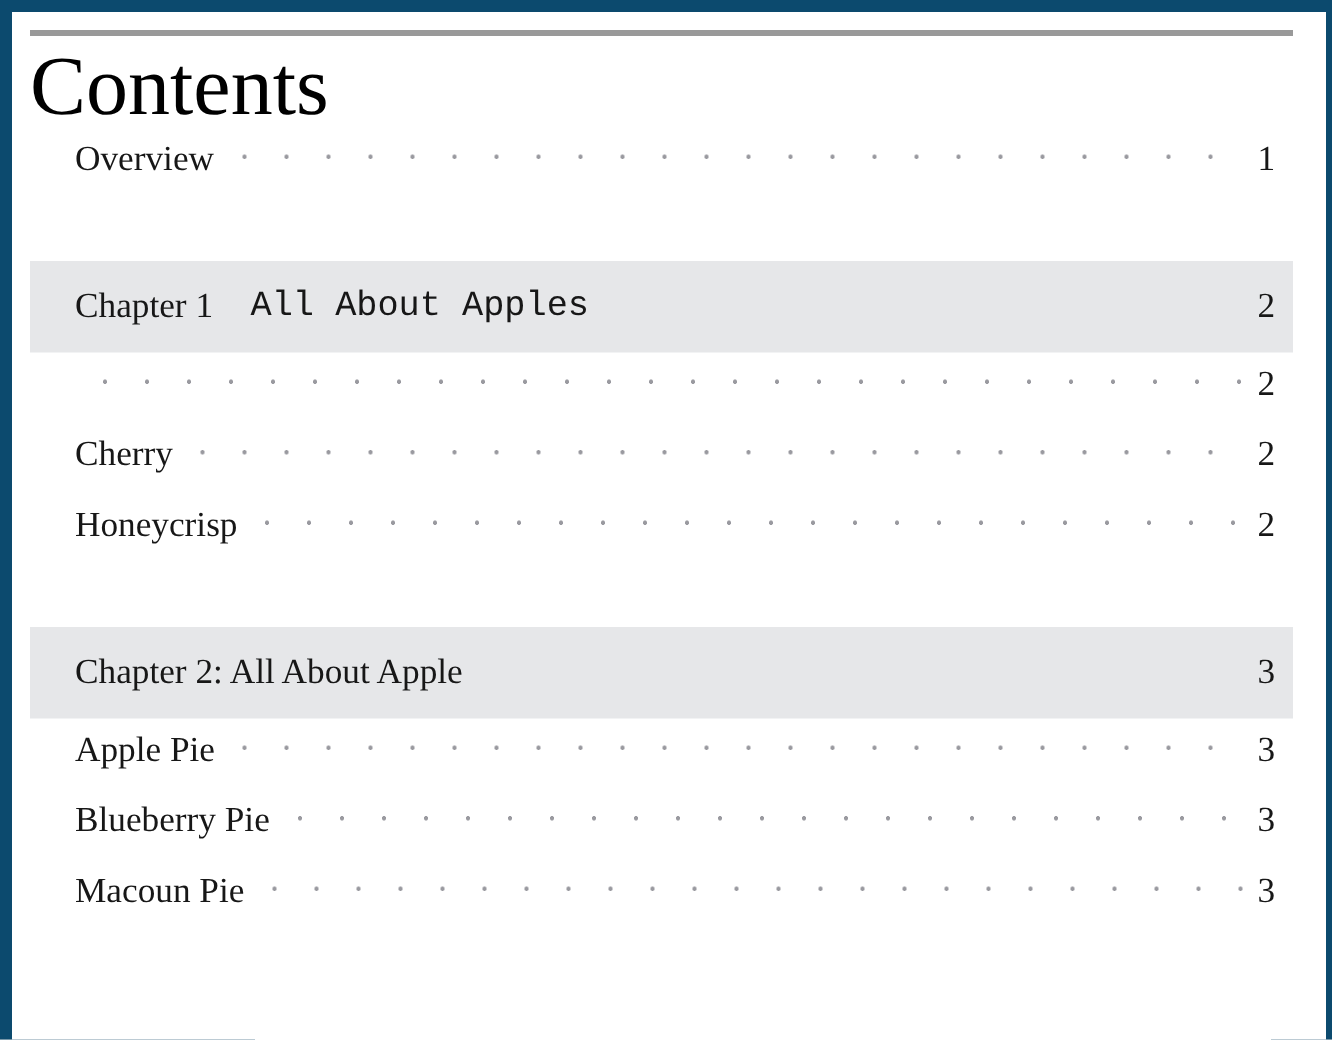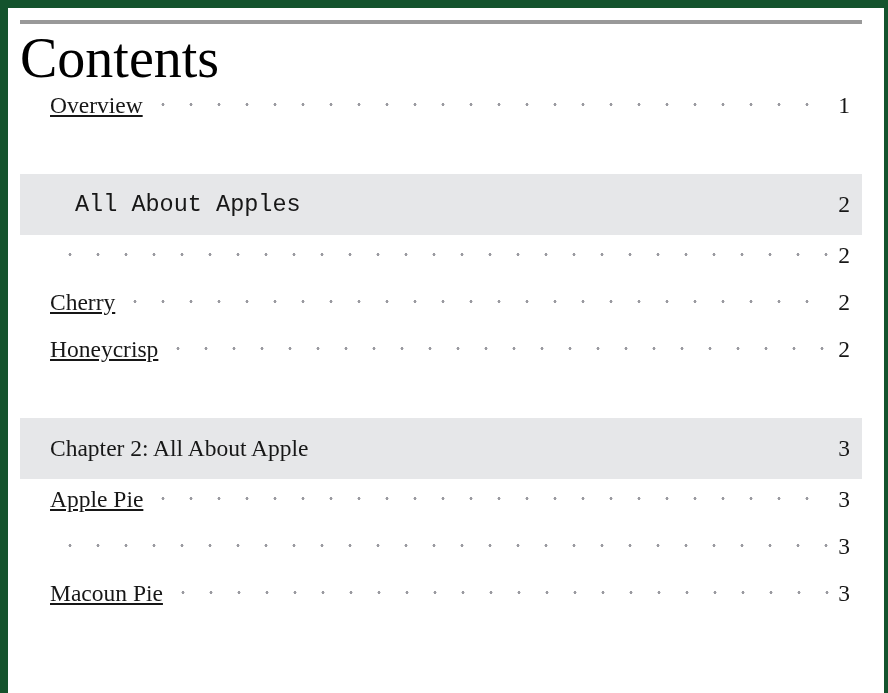--- a/index.html
+++ b/index.html
@@ -14,21 +14,21 @@
     font-family: "Liberation Serif", "DejaVu Serif", serif;
     overflow: hidden;
   }
 
   
   #viewport {
     position: absolute;
     left: 0; top: 0;
     width: 888px;
     height: 693px;
-    background: #14532d;
+    background: #0c4a6e;
   }
   #page {
     position: absolute;
     left: 8px;
     top: 8px;
     width: 876px;
     height: 685px;
     background: #ffffff;
   }
 
@@ -63,21 +63,20 @@
     display: flex;
     align-items: baseline;
     font-size: 23.5px;
     color: #171717;
     padding: 0 12px 0 30px;
     height: 47px;
   }
   .toc-entry .entry-label {
     white-space: nowrap;
     flex: 0 0 auto;
-    text-decoration: underline;
   }
   .toc-entry .leader {
     flex: 1 1 auto;
     margin: 0 4px 0 6px;
     position: relative;
     height: 1em;
   }
   .toc-entry .leader::after {
     content: "";
     position: absolute;
@@ -150,20 +149,21 @@
 
       <div class="toc-entry">
         <span class="entry-label">Overview</span>
         <span class="leader"></span>
         <span class="entry-page">1</span>
       </div>
 
       <div class="section-gap"></div>
 
       <div class="toc-chapter">
+        <span class="chapter-number">Chapter 1</span>
         <span class="chapter-title">All About Apples</span>
         <span class="chapter-spacer"></span>
         <span class="chapter-page">2</span>
       </div>
 
       <div class="gap-small"></div>
 
       <div class="toc-entry">
         <span class="leader"></span>
         <span class="entry-page">2</span>
@@ -192,20 +192,21 @@
 
       <div class="gap-small"></div>
 
       <div class="toc-entry">
         <span class="entry-label">Apple Pie</span>
         <span class="leader"></span>
         <span class="entry-page">3</span>
       </div>
 
       <div class="toc-entry">
+        <span class="entry-label">Blueberry Pie</span>
         <span class="leader"></span>
         <span class="entry-page">3</span>
       </div>
 
       <div class="toc-entry">
         <span class="entry-label">Macoun Pie</span>
         <span class="leader"></span>
         <span class="entry-page">3</span>
       </div>
 

